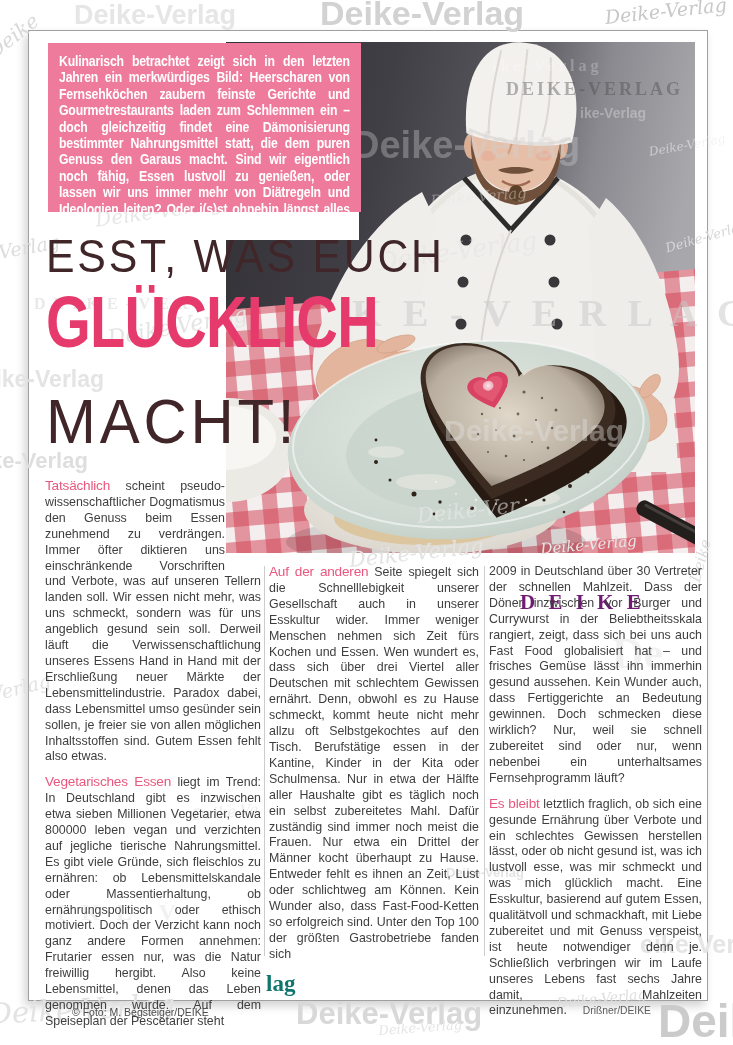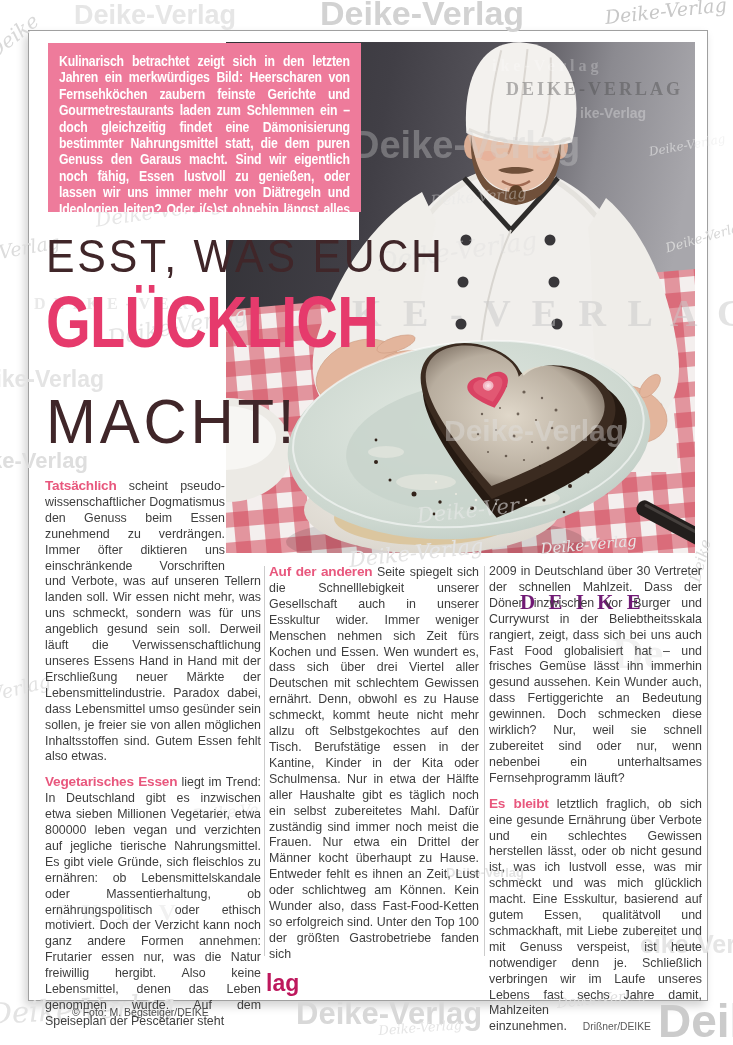--- a/index.html
+++ b/index.html
@@ -26,21 +26,21 @@
     transform-origin:left top;color:var(--headline_dark)}
   .h1{top:233px;font-size:46px;letter-spacing:3px;transform:scaleX(.93)}
   .h2{top:286px;font-size:72px;font-weight:bold;letter-spacing:-1px;color:var(--headline_pink);transform:scaleX(.8)}
   .h3{top:390px;font-size:63px;letter-spacing:4px;transform:scaleX(.95)}
   .col{position:absolute;z-index:4;font-size:12.4px;line-height:15.9px;color:var(--body_text);
     text-align:justify;hyphens:auto}
   .col p{margin:0 0 9px}
   .col1{left:45px;top:478px;width:216px}
   .col2{left:269px;top:564px;width:210px}
   .col3{left:489px;top:564px;width:213px}
-  .lead{color:var(--lead_pink);font-weight:bold;font-size:13.6px;letter-spacing:-0.2px}
+  .lead{color:var(--lead_pink);font-weight:normal;font-size:13.6px;letter-spacing:-0.2px}
   .spacer{float:right;width:36px;height:96px}
   .vline{position:absolute;width:1px;background:var(--divider);top:566px;height:390px;z-index:4}
   .vl1{left:264px}.vl2{left:484px}
   .byline{font-size:10.3px;color:#5a5a5a;margin-left:16px;white-space:nowrap}
   .credit{position:absolute;left:72px;top:1006px;font-size:10.5px;color:var(--credit);z-index:4}
 </style>
 </head>
 <body style="--box_pink: #ee7b9b; --headline_pink: #e63a6c; --lead_pink: #e8577d; --headline_dark: #402629; --body_text: #3e3e3e; --divider: #cccccc; --credit: #4c4c4c;">
 
 <div class="page"></div>
@@ -268,21 +268,21 @@
     <div class="wm wm-sc" style="left: 106px; top: 328px; font-size: 22px; color: rgb(228, 228, 228); transform: rotate(-10deg);">Deike-Verlag</div>
     <div class="wm wm-sc" style="left: 664px; top: 242px; font-size: 13px; color: rgb(214, 214, 214); transform: rotate(-16deg);">Deike-Verlag</div>
     <div class="wm wm-sc" style="left: 348px; top: 550px; font-size: 21px; color: rgb(227, 227, 227); transform: rotate(-6deg);">Deike-Verlag</div>
     <div class="wm wm-sc" style="left: 540px; top: 542px; font-size: 15px; color: rgb(230, 230, 230); transform: rotate(-5deg);">Deike-Verlag</div>
     <div class="wm wm-rc" style="left: 520px; top: 592px; font-size: 21px; color: #701a75; letter-spacing: 4px;">D E I K E</div>
     <div class="wm wm-rc" style="left: 612px; top: 632px; font-size: 44px; color: rgb(241, 241, 241);">De</div>
     <div class="wm wm-sc" style="left: 192px; top: 808px; font-size: 15px; color: rgb(237, 237, 237); transform: rotate(-5deg);">Deike-Ve</div>
     <div class="wm wm-rc" style="left: 56px; top: 900px; font-size: 24px; color: rgb(241, 241, 241); letter-spacing: 5px;">I K E  V</div>
     <div class="wm wm-sb" style="left: 446px; top: 866px; font-size: 13px; color: rgb(227, 227, 227);">Deike-Verlag</div>
     <div class="wm wm-sb" style="left: 640px; top: 932px; font-size: 25px; color: rgb(229, 229, 229);">eike-Verl</div>
-    <div class="wm wm-sb" style="left: 266px; top: 972px; font-size: 23px; color: #be185d;">lag</div>
+    <div class="wm wm-sb" style="left: 266px; top: 972px; font-size: 23px; color: #0f766e; font-family: Liberation Serif, serif;">lag</div>
     <div class="wm wm-sc" style="left: 688px; top: 580px; font-size: 15px; color: rgb(220, 220, 220); transform: rotate(-75deg);">Deike</div>
     <div class="wm wm-sc" style="left: -12px; top: 1000px; font-size: 29px; color: rgb(227, 227, 227); transform: rotate(-3deg);">Deike-Verlag</div>
     <div class="wm wm-sb" style="left: 296px; top: 998px; font-size: 31px; color: rgb(216, 216, 216);">Deike-Verlag</div>
     <div class="wm wm-sc" style="left: 556px; top: 996px; font-size: 14px; color: rgb(221, 221, 221); transform: rotate(-6deg);">Deike-Verlag</div>
     <div class="wm wm-sb" style="left: 658px; top: 998px; font-size: 46px; color: rgb(203, 203, 203);">Deik</div>
     <div class="wm wm-sc" style="left: 378px; top: 1024px; font-size: 13px; color: rgb(229, 229, 229); transform: rotate(-4deg);">Deike-Verlag</div>
   </div>
 
 <div class="intro">
   <div class="intro-inner">Kulinarisch betrachtet zeigt sich in den letzten Jahren ein merkwürdiges Bild: Heerscharen von Fernsehköchen zaubern feinste Gerichte und Gourmetrestaurants laden zum Schlemmen ein – doch gleichzeitig findet eine Dämonisierung bestimmter Nahrungsmittel statt, die dem puren Genuss den Garaus macht. Sind wir eigentlich noch fähig, Essen lustvoll zu genießen, oder lassen wir uns immer mehr von Diätregeln und Ideologien leiten? Oder i(s)st ohnehin längst alles Currywurst?</div>

